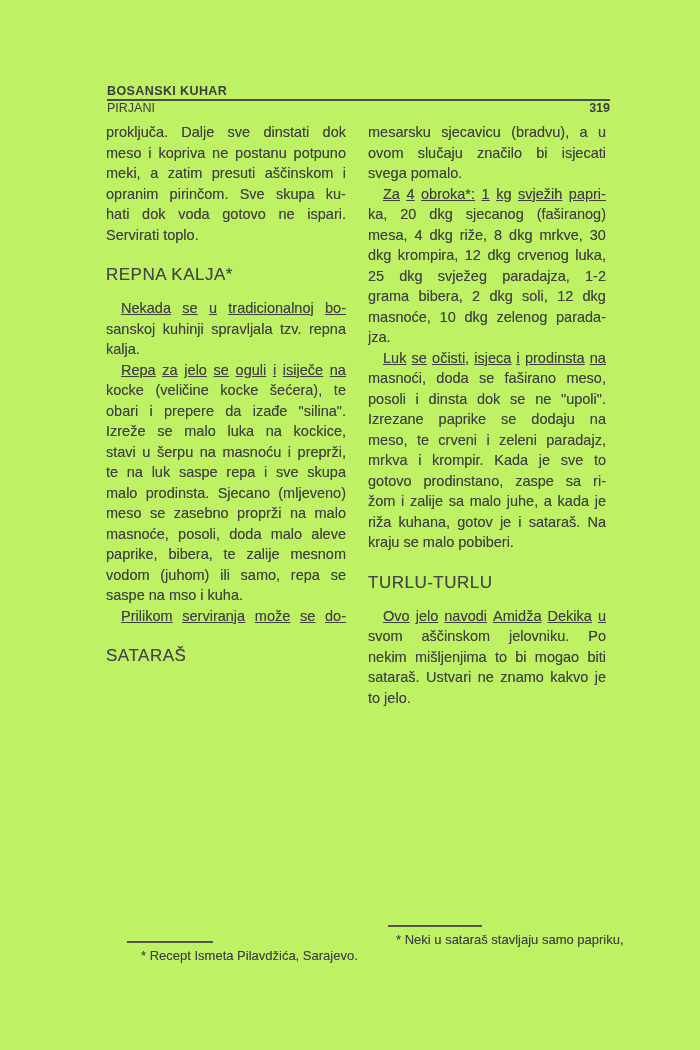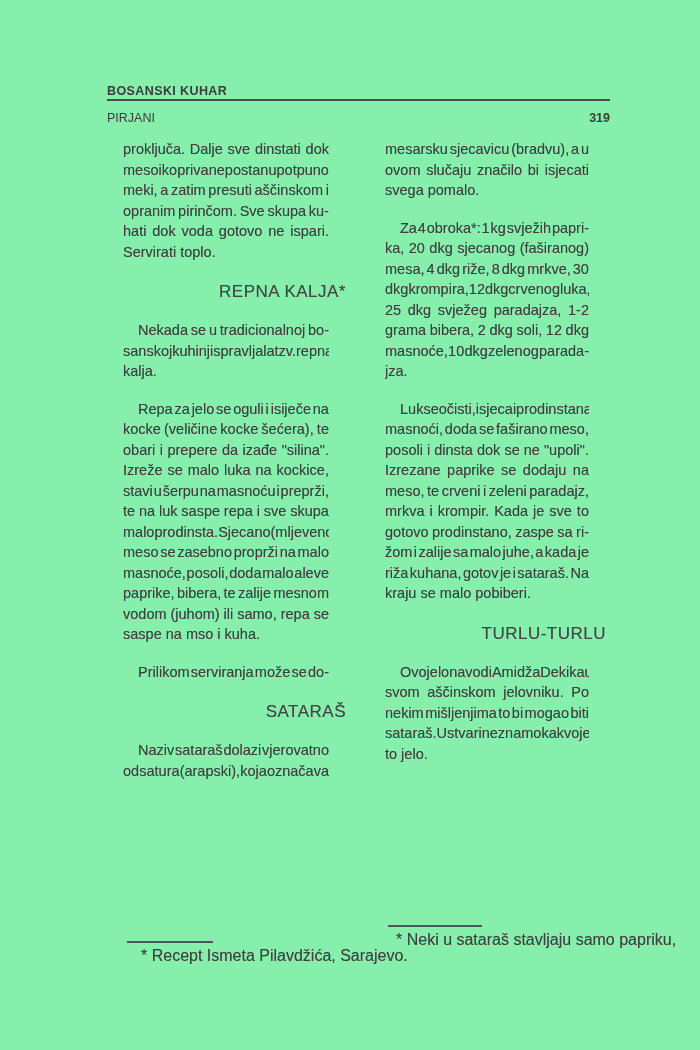--- a/index.html
+++ b/index.html
@@ -1,51 +1,51 @@
 <!DOCTYPE html>
 <html><head>
 <meta charset="utf-8">
 <style>
   html, body { margin: 0; padding: 0; }
   .page {
     position: relative;
     width: 700px;
     height: 1050px;
-    background: #86efac;
+    background: #bef264;
     font-family: "Liberation Sans", sans-serif;
     color: #3f3f3f;
     overflow: hidden;
   }
   
   .header { position: absolute; left: 107px; top: 84px; width: 503px; }
   .book-title {
     font-size: 12.5px; font-weight: bold; letter-spacing: 0.4px;
     color: #3c3c3c; line-height: 14px;
   }
   .rule { border-top: 2px solid #4c4c4c; margin-top: 1px; }
   .chapter-row {
     display: flex; justify-content: space-between;
-    font-size: 12.5px; line-height: 14px; margin-top: 10px; color: #3c3c3c;
+    font-size: 12.5px; line-height: 14px; margin-top: 0; color: #3c3c3c;
   }
   .pagenum { font-weight: bold; }
   
   .col { position: absolute; top: 122px; font-size: 14.5px;
          text-shadow: 0 0 0.5px rgba(75,75,75,0.55); }
   .col-left  { left: 106px; width: 240px; }
   .col-right { left: 368px; width: 238px; }
-  .para { margin: 17px; }
+  .para { margin: 0; }
   .line { line-height: 20.5px; height: 20.5px; white-space: nowrap; overflow: hidden; }
   .line.just { display: flex; justify-content: space-between; }
-  .line.indent { padding-left: 15px; }
+  .line.indent { padding-left: 15px; text-decoration: underline; }
   .heading {
     font-size: 17px; letter-spacing: 0.5px; line-height: 23px;
-    margin: 18px 0 12px 0; color: #454545; text-align: right;
+    margin: 18px 0 12px 0; color: #454545;
   }
   
-  .footnote { position: absolute; font-size: 16px; color: #3f3f3f;
+  .footnote { position: absolute; font-size: 13px; color: #3f3f3f;
               text-shadow: 0 0 0.4px rgba(80,80,80,0.5); }
   .fn-left  { left: 127px; top: 941px; width: 240px; }
   .fn-right { left: 382px; top: 925px; width: 252px; }
   .fn-rule { border-top: 2px solid #555; width: 86px; margin-bottom: 4px; }
   .fn-right .fn-rule { width: 94px; margin-left: 6px; }
   .fn-line { line-height: 17.5px; white-space: nowrap; }
   .fn-line.indent { padding-left: 14px; }
 </style>
 </head>
 <body>
@@ -215,35 +215,20 @@
       <div class="para">
         <div class="line just indent">
           <span>Prilikom</span>
           <span>serviranja</span>
           <span>može</span>
           <span>se</span>
           <span>do-</span>
         </div>
       </div>
       <div class="heading">SATARAŠ</div>
-      <div class="para">
-        <div class="line just indent">
-          <span>Naziv</span>
-          <span>sataraš</span>
-          <span>dolazi</span>
-          <span>vjerovatno</span>
-        </div>
-        <div class="line just">
-          <span>od</span>
-          <span>satura</span>
-          <span>(arapski),</span>
-          <span>koja</span>
-          <span>označava</span>
-        </div>
-      </div>
     </div>
 
   <div class="col col-right" id="col-right">
       <div class="para">
         <div class="line just">
           <span>mesarsku</span>
           <span>sjecavicu</span>
           <span>(bradvu),</span>
           <span>a</span>
           <span>u</span>

